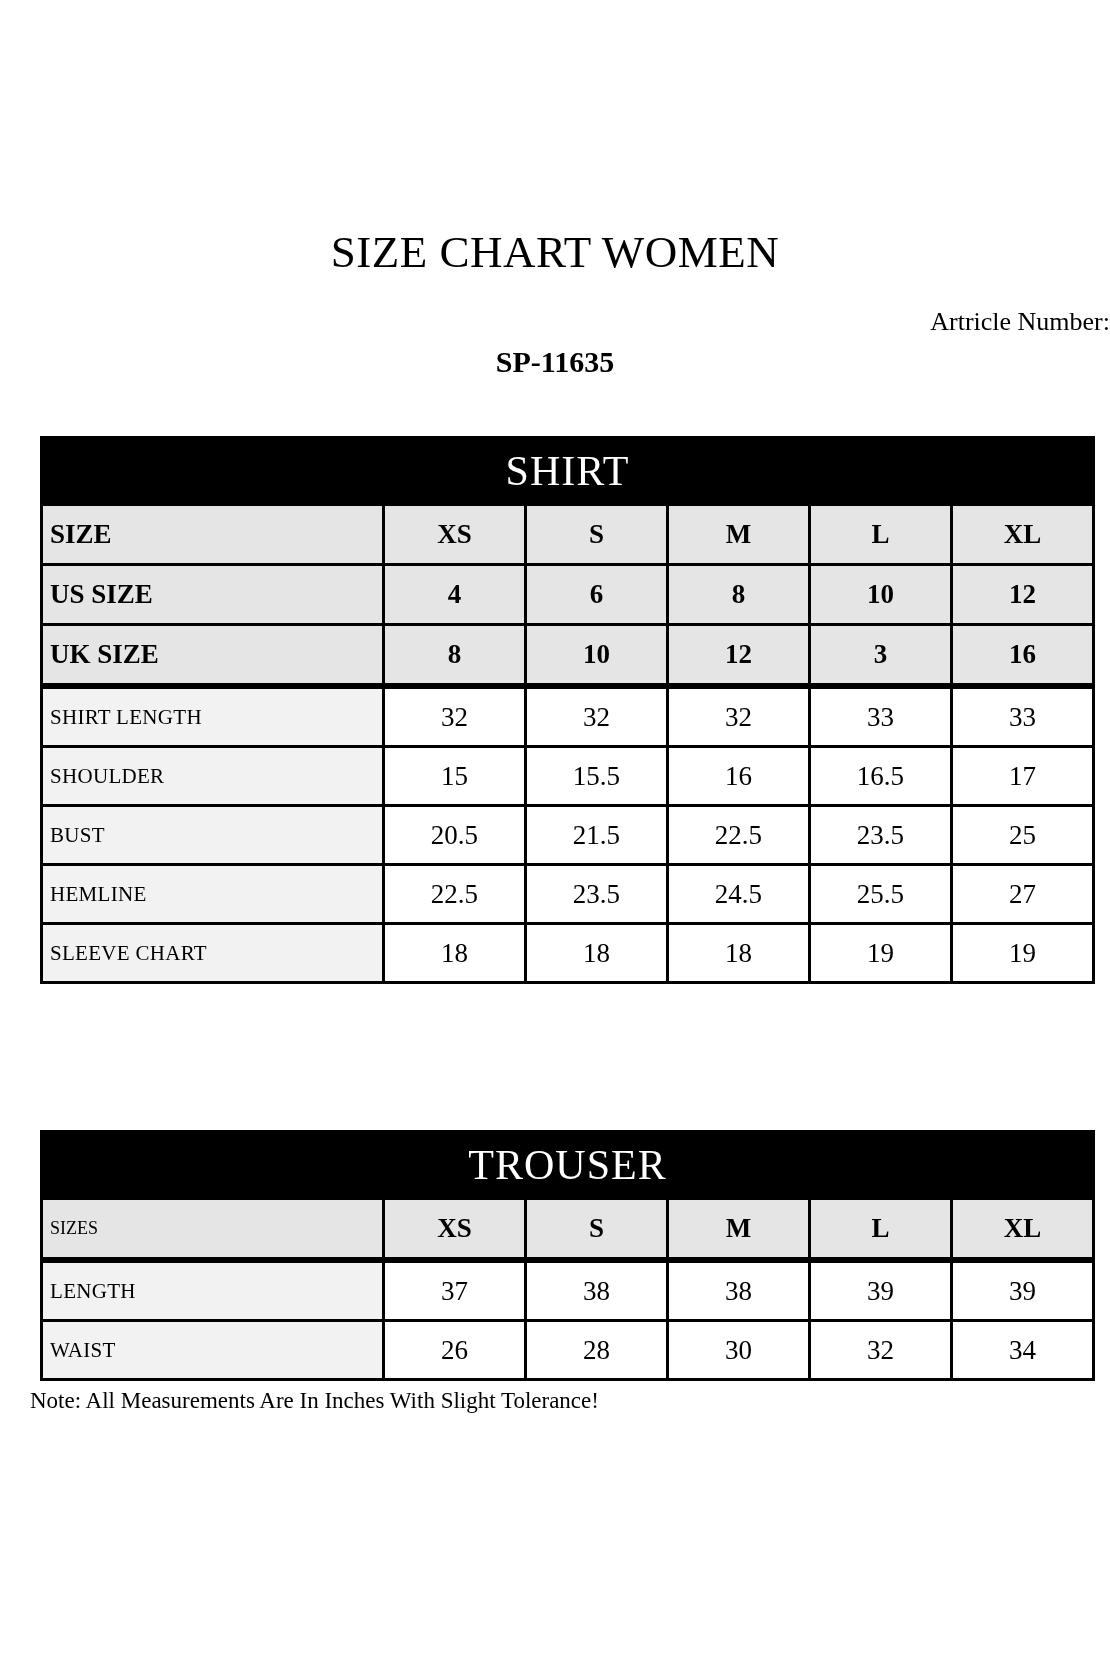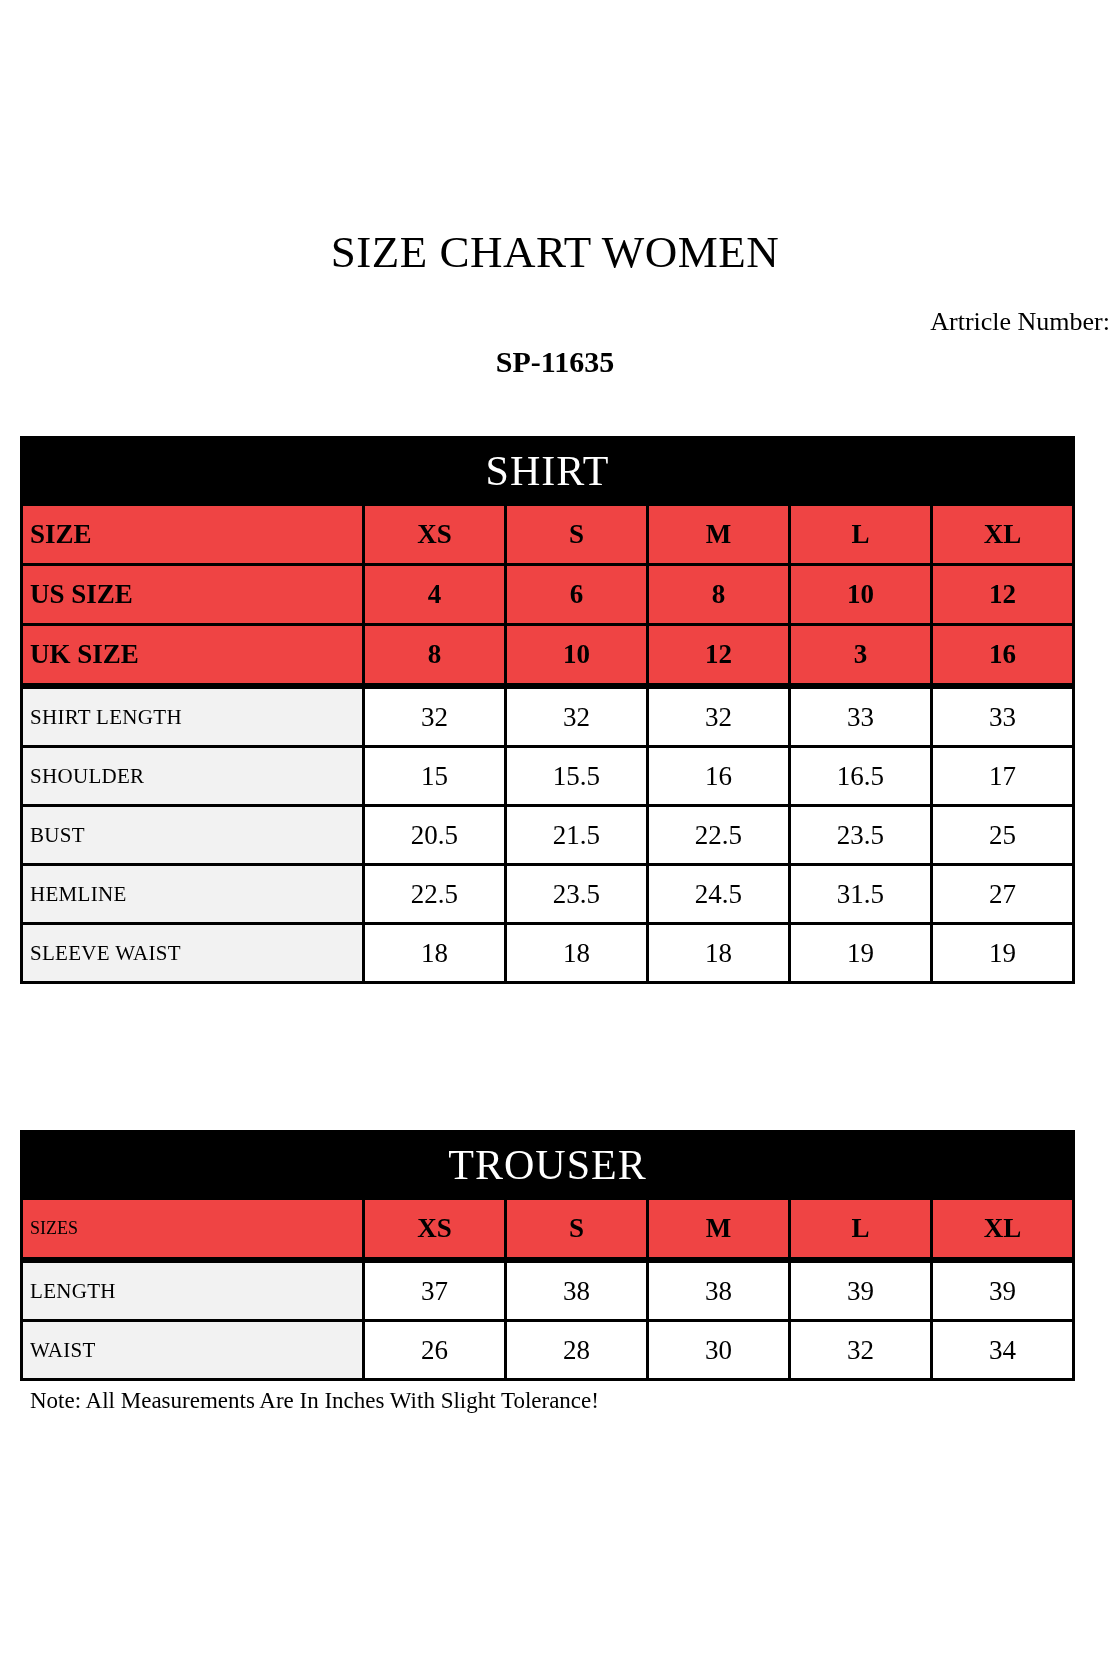--- a/index.html
+++ b/index.html
@@ -40,21 +40,21 @@
   .article-number {
     margin-top: 12px;
     font-size: 30px;
     font-weight: bold;
     line-height: 1.0;
   }
 
   
   table.size-table {
     position: absolute;
-    left: 20px;
+    left: 40px;
     width: 1055px;
     border-collapse: collapse;
     table-layout: fixed;
     border: 3px solid #000000;
   }
   #shirt-table  { top: 436px; }
   #trouser-table{ top: 1130px; }
 
   col.c-label { width: 32.5%; }
   col.c-size  { width: 13.5%; }
@@ -79,21 +79,21 @@
     text-align: left;
     padding-left: 7px;
   }
   td.val {
     text-align: center;
     font-family: Liberation Serif, serif;
   }
 
   
   tr.hdr td {
-    background: #ef4444;
+    background: #e5e5e5;
     font-weight: bold;
     font-size: 27px;
     height: 55px;
   }
   
   tr.msr td {
     background: #ffffff;
     font-size: 27px;
     height: 54px;
   }
@@ -190,25 +190,25 @@
       <td class="val">21.5</td>
       <td class="val">22.5</td>
       <td class="val">23.5</td>
       <td class="val">25</td>
     </tr>
     <tr class="msr">
       <td class="lbl">HEMLINE</td>
       <td class="val">22.5</td>
       <td class="val">23.5</td>
       <td class="val">24.5</td>
-      <td class="val">31.5</td>
+      <td class="val">25.5</td>
       <td class="val">27</td>
     </tr>
     <tr class="msr">
-      <td class="lbl">SLEEVE WAIST</td>
+      <td class="lbl">SLEEVE CHART</td>
       <td class="val">18</td>
       <td class="val">18</td>
       <td class="val">18</td>
       <td class="val">19</td>
       <td class="val">19</td>
     </tr>
   </tbody>
 </table>
 
 <table class="size-table" id="trouser-table">

